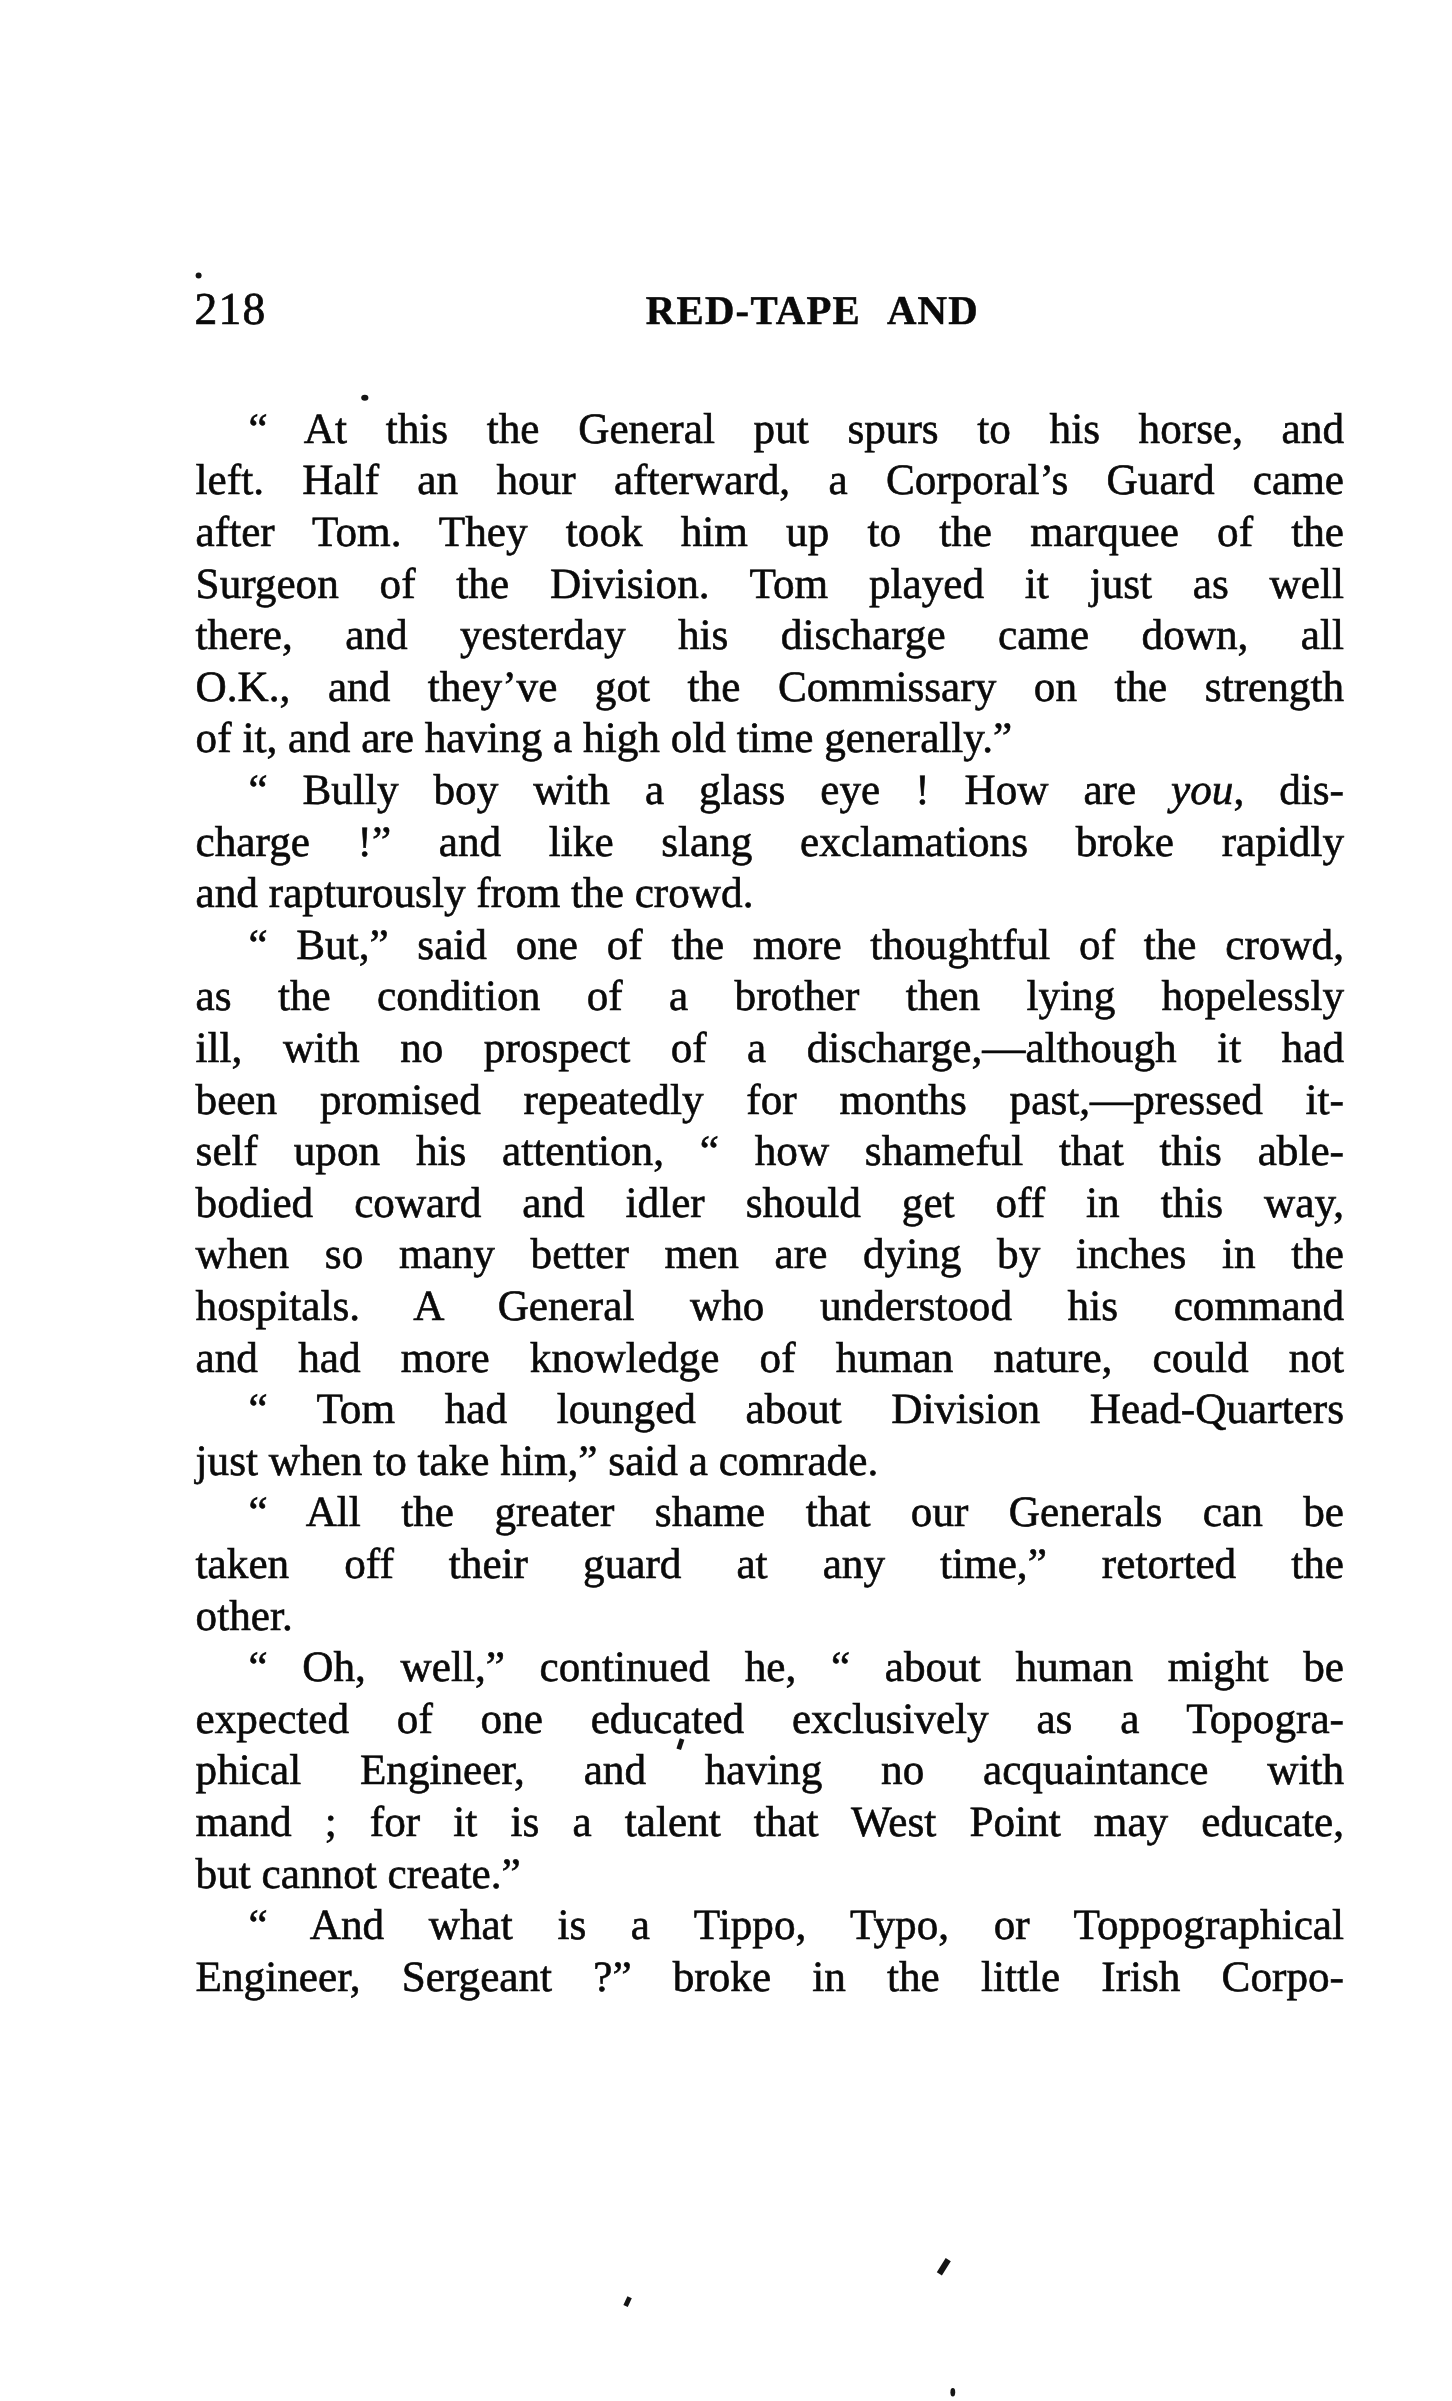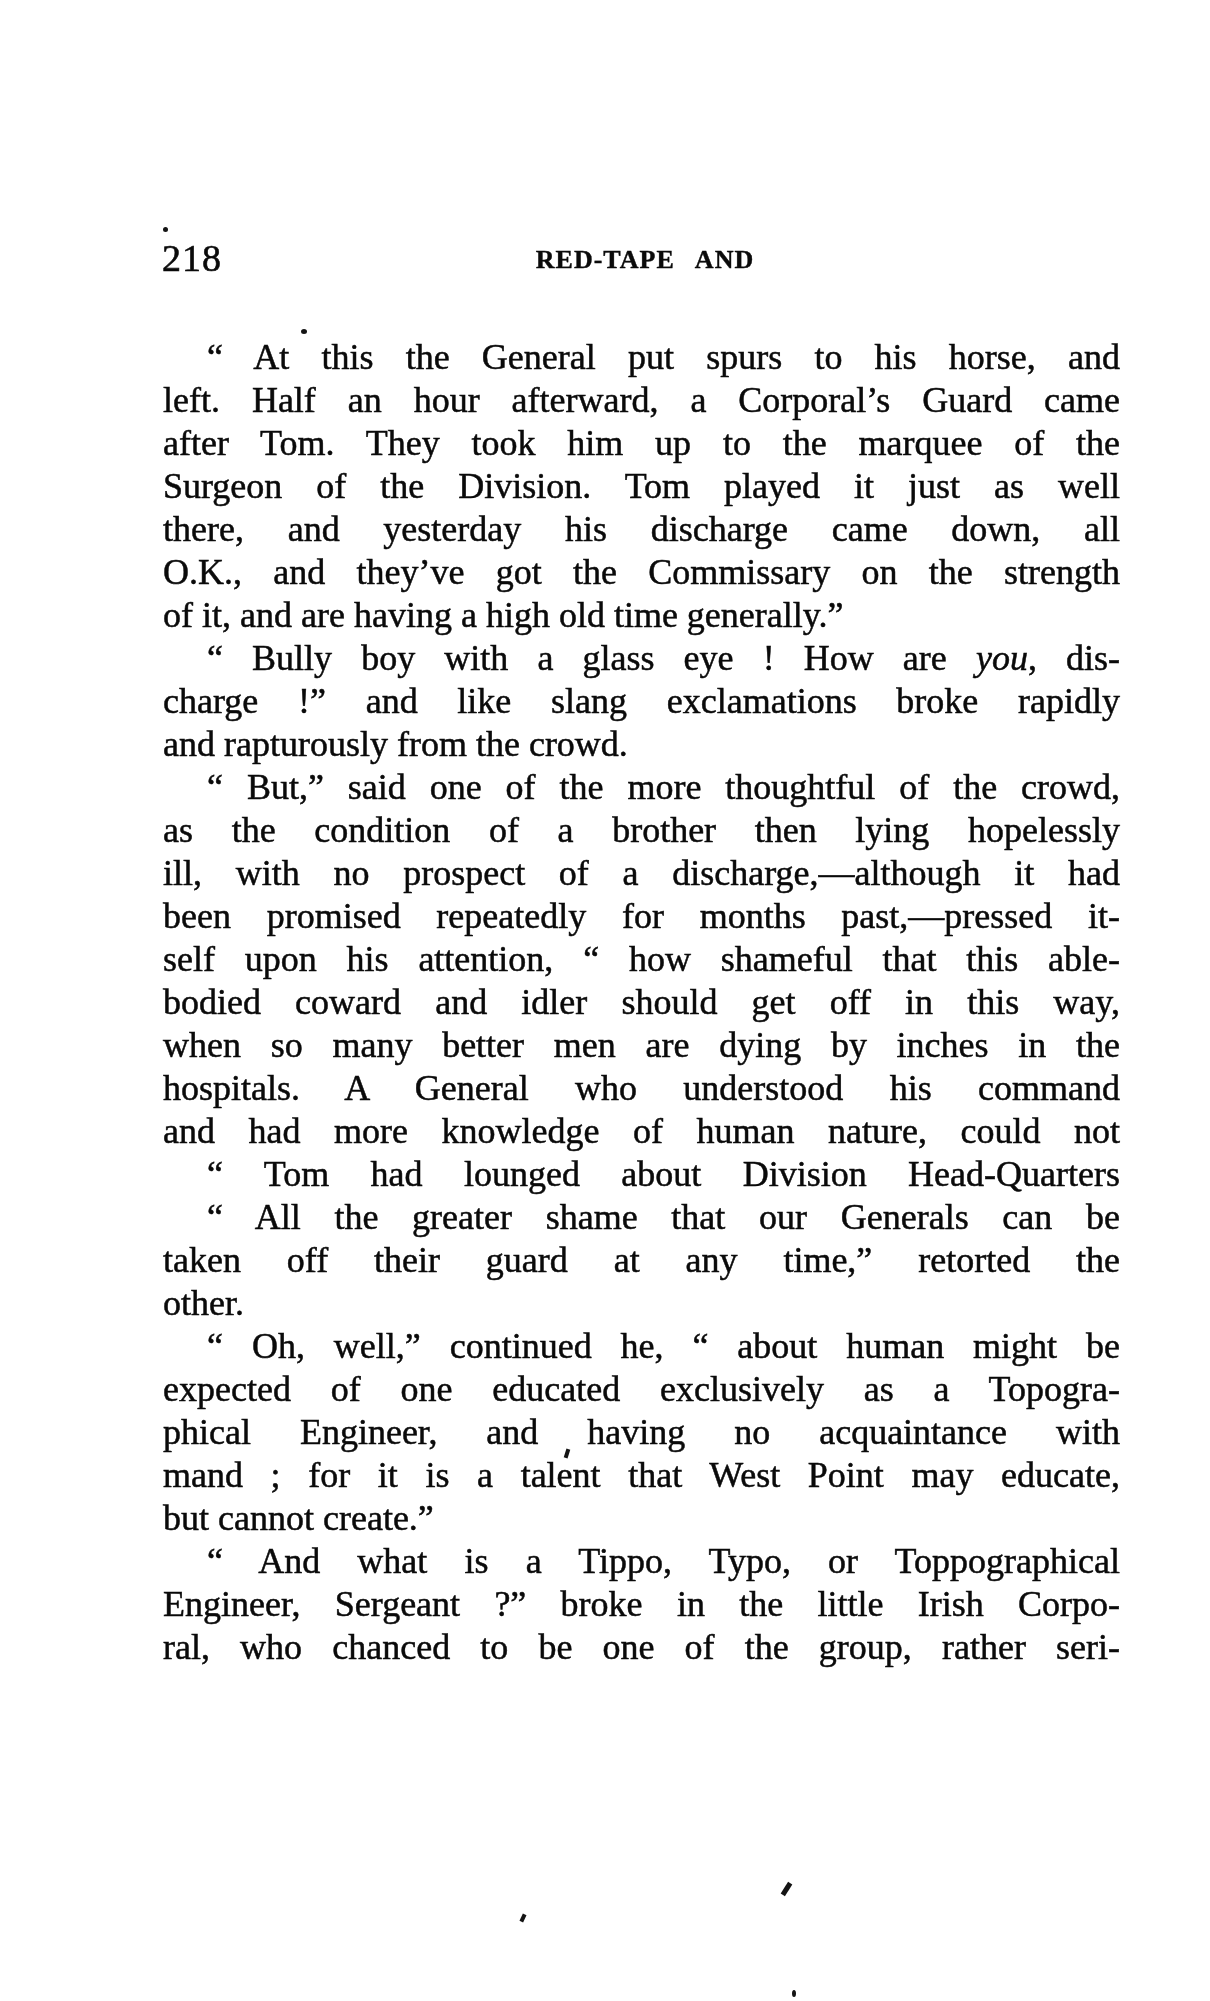--- a/index.html
+++ b/index.html
@@ -15,23 +15,23 @@
 
   .page-number {
     position: absolute;
     left: 162px; top: 238px;
     font-size: 38px; line-height: 40px;
     letter-spacing: 1px;
     -webkit-text-stroke: 0.6px #0a0a0a;
   }
   .running-head {
     position: absolute;
-    left: 645px; top: 244px;
+    left: 677px; top: 244px;
     transform: translateX(-50%);
-    font-size: 26px; line-height: 32px;
+    font-size: 34px; line-height: 32px;
     font-weight: bold;
     letter-spacing: 1px;
     word-spacing: 14px;
     white-space: nowrap;
     -webkit-text-stroke: 0.4px #0a0a0a;
   }
 
   .text-block {
     position: absolute;
     left: 163px; top: 336px;
@@ -80,31 +80,31 @@
       <div class="line indent"><span>“ But,” said one of the more thoughtful of the crowd,</span></div>
       <div class="line"><span>as the condition of a brother then lying hopelessly</span></div>
       <div class="line"><span>ill, with no prospect of a discharge,—although it had</span></div>
       <div class="line"><span>been promised repeatedly for months past,—pressed it-</span></div>
       <div class="line"><span>self upon his attention, “ how shameful that this able-</span></div>
       <div class="line"><span>bodied coward and idler should get off in this way,</span></div>
       <div class="line"><span>when so many better men are dying by inches in the</span></div>
       <div class="line"><span>hospitals.  A General who understood his command</span></div>
       <div class="line"><span>and had more knowledge of human nature, could not</span></div>
       <div class="line indent"><span>“ Tom had lounged about Division Head-Quarters</span></div>
+      <div class="line end"><span>just when to take him,” said a comrade.</span></div>
       <div class="line indent"><span>“ All the greater shame that our Generals can be</span></div>
       <div class="line"><span>taken off their guard at any time,” retorted the</span></div>
       <div class="line end"><span>other.</span></div>
       <div class="line indent"><span>“ Oh, well,” continued he, “ about human might be</span></div>
       <div class="line"><span>expected of one educated exclusively as a Topogra-</span></div>
       <div class="line"><span>phical Engineer, and having no acquaintance with</span></div>
       <div class="line"><span>mand ; for it is a talent that West Point may educate,</span></div>
       <div class="line end"><span>but cannot create.”</span></div>
       <div class="line indent"><span>“ And what is a Tippo, Typo, or Toppographical</span></div>
       <div class="line"><span>Engineer, Sergeant ?” broke in the little Irish Corpo-</span></div>
-      <div class="line"><span>ral, who chanced to be one of the group, rather seri-</span></div>
     </div>
   <div id="specks-layer">
       <div class="speck dot" style="left: 163px; top: 227px; width: 5px; height: 5px;"></div>
       <div class="speck dot" style="left: 301px; top: 329px; width: 6px; height: 5px;"></div>
       <div class="speck" style="left: 565px; top: 1449px; width: 4px; height: 9px; transform: rotate(18deg);"></div>
       <div class="speck" style="left: 784px; top: 1882px; width: 5px; height: 14px; transform: rotate(32deg);"></div>
       <div class="speck" style="left: 521px; top: 1914px; width: 4px; height: 8px; transform: rotate(25deg);"></div>
       <div class="speck dot" style="left: 792px; top: 1990px; width: 4px; height: 7px;"></div>
     </div>
 </div>

